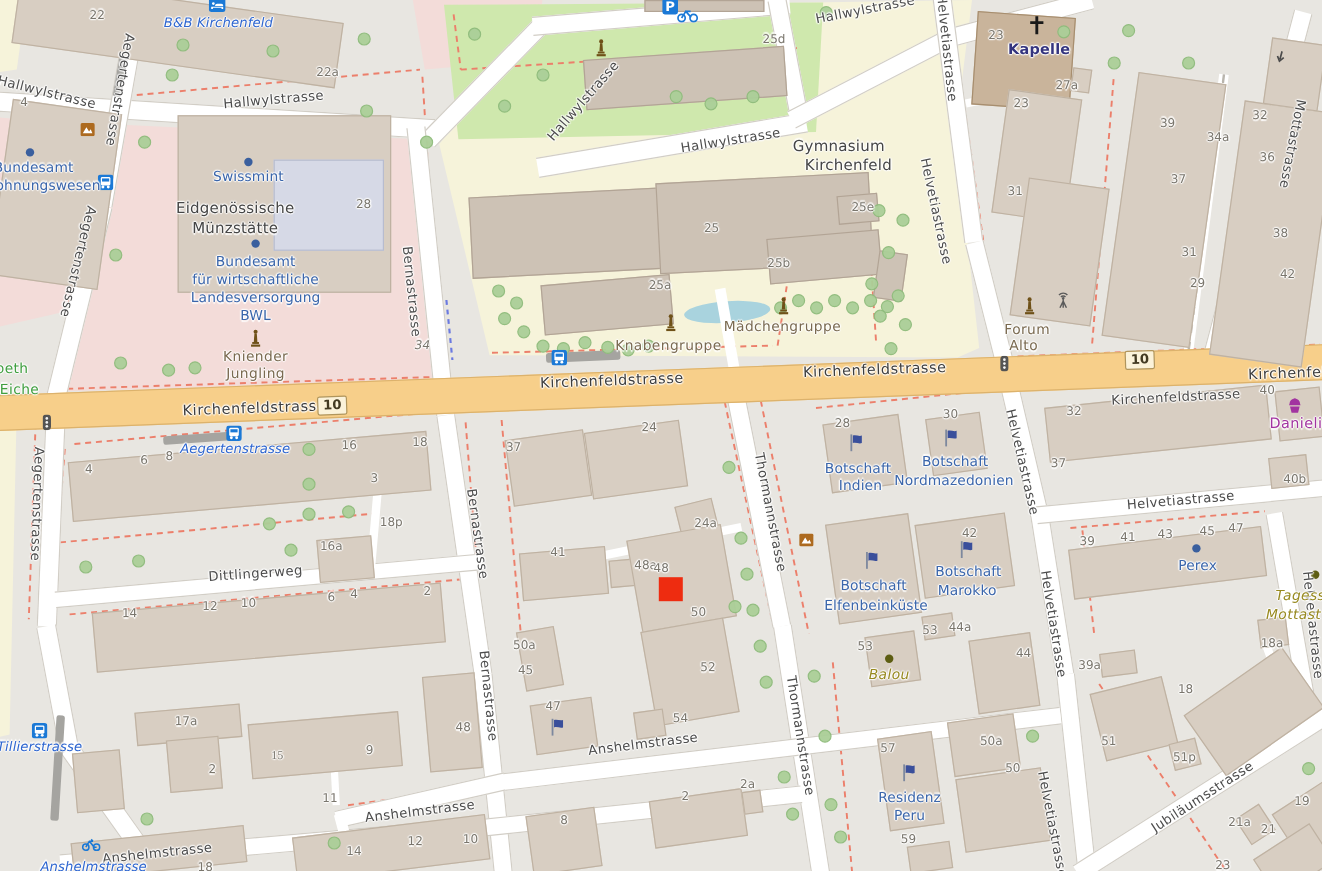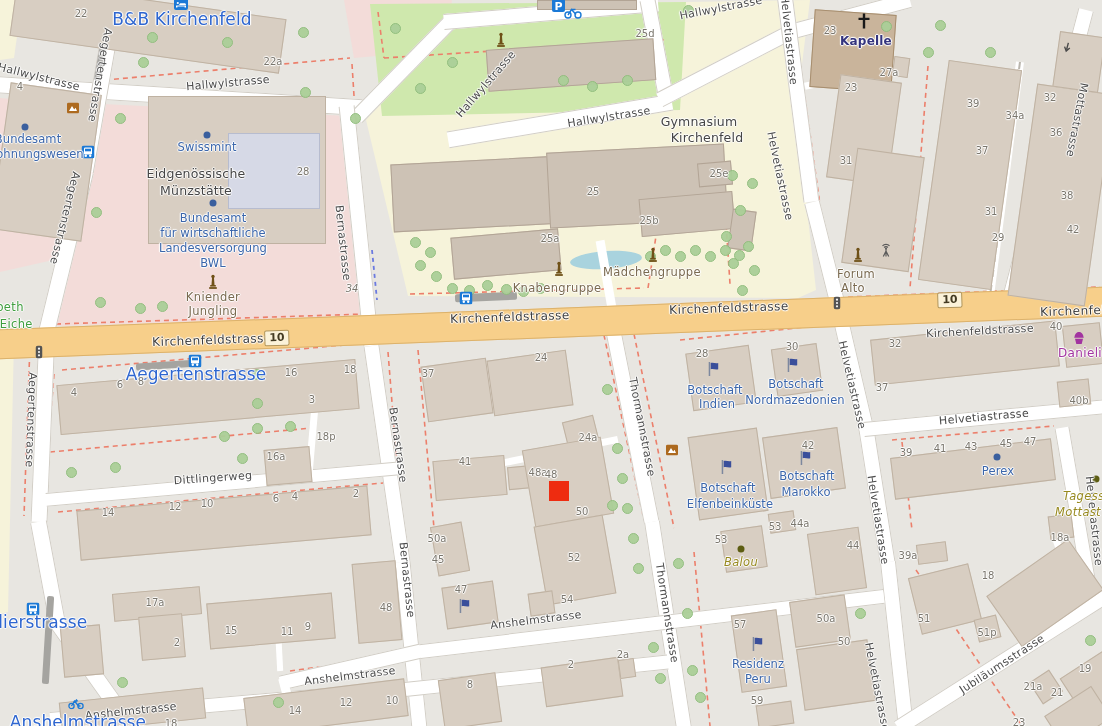--- a/index.html
+++ b/index.html
@@ -19,21 +19,21 @@
   .bld.dk{background:#cdc2b5;border-color:#b2a495;}
   .bld.br{background:#c9b49b;border-color:#a78e6f;}
   .bld.bl{background:#d6d9e6;border-color:#b7bccf;}
   .tree{position:absolute;width:9px;height:9px;border-radius:50%;background:#abcf98;border:1px solid #8fbc7c;opacity:.95;}
   .lb{position:absolute;white-space:nowrap;color:#4d4d4d;font-size:11px;letter-spacing:.35px;
       text-shadow:-1px 0 1px #fff,1px 0 1px #fff,0 -1px 1px #fff,0 1px 1px #fff,0 0 2px #fff;}
   .lb.st{color:#4c4c4c;}
   .lb.stp{color:#3e3e3e;font-size:12px;letter-spacing:.5px;}
   .lb.hn{color:#7a766d;font-size:10px;letter-spacing:0;}
   .lb.blue{color:#3b66ab;font-size:11.5px;letter-spacing:.1px;}
-  .lb.busstop{color:#2e66d0;font-size:17px;letter-spacing:.1px;}
+  .lb.busstop{color:#2e66d0;font-size:11px;letter-spacing:.1px;font-style:italic;}
   .lb.dark{color:#454545;font-size:12.5px;letter-spacing:.2px;}
   .lb.navy{color:#34347e;font-size:12px;font-weight:bold;letter-spacing:.2px;}
   .lb.brown{color:#7a6a50;font-size:11.5px;}
   .lb.green{color:#3f9e3f;font-size:11.5px;}
   .lb.olive{color:#97891f;font-size:11.5px;font-style:italic;}
   .lb.purple{color:#a234a0;font-size:12px;}
   .icon{position:absolute;line-height:0;}
   .dot{position:absolute;width:7px;height:7px;border-radius:50%;}
   .badge{position:absolute;background:#fbf2d9;border:1px solid #b0955c;border-radius:2px;
          font-size:11px;font-weight:bold;color:#433a22;padding:0 4px;line-height:14px;}
@@ -529,39 +529,39 @@
     <div class="lb hn" style="left: 326px; top: 436px; transform: translate(-50%, -50%) rotate(0deg);">18p</div>
     <div class="lb hn" style="left: 276px; top: 456px; transform: translate(-50%, -50%) rotate(0deg);">16a</div>
     <div class="lb hn" style="left: 108px; top: 512px; transform: translate(-50%, -50%) rotate(0deg);">14</div>
     <div class="lb hn" style="left: 175px; top: 506px; transform: translate(-50%, -50%) rotate(0deg);">12</div>
     <div class="lb hn" style="left: 207px; top: 503px; transform: translate(-50%, -50%) rotate(0deg);">10</div>
     <div class="lb hn" style="left: 276px; top: 498px; transform: translate(-50%, -50%) rotate(0deg);">6</div>
     <div class="lb hn" style="left: 295px; top: 496px; transform: translate(-50%, -50%) rotate(0deg);">4</div>
     <div class="lb hn" style="left: 356px; top: 493px; transform: translate(-50%, -50%) rotate(0deg);">2</div>
     <div class="lb hn" style="left: 155px; top: 602px; transform: translate(-50%, -50%) rotate(0deg);">17a</div>
     <div class="lb hn" style="left: 177px; top: 642px; transform: translate(-50%, -50%) rotate(0deg);">2</div>
-    <div class="lb hn" style="left: 231px; top: 630px; transform: translate(-50%, -50%) rotate(0deg);">15</div>
-    <div class="lb hn" style="left: 275px; top: 631px; transform: translate(-50%, -50%) rotate(0deg); margin-left: 12px;">11</div>
+    <div class="lb hn" style="left: 231px; top: 630px; transform: translate(-50%, -50%) rotate(0deg); font-family: Liberation Serif, serif;">15</div>
+    <div class="lb hn" style="left: 275px; top: 666px; transform: translate(-50%, -50%) rotate(0deg);">11</div>
     <div class="lb hn" style="left: 308px; top: 626px; transform: translate(-50%, -50%) rotate(0deg);">9</div>
     <div class="lb hn" style="left: 386px; top: 607px; transform: translate(-50%, -50%) rotate(0deg);">48</div>
     <div class="lb hn" style="left: 295px; top: 710px; transform: translate(-50%, -50%) rotate(0deg);">14</div>
     <div class="lb hn" style="left: 346px; top: 702px; transform: translate(-50%, -50%) rotate(0deg);">12</div>
     <div class="lb hn" style="left: 392px; top: 700px; transform: translate(-50%, -50%) rotate(0deg);">10</div>
     <div class="lb hn" style="left: 171px; top: 723px; transform: translate(-50%, -50%) rotate(0deg);">18</div>
     <div class="lb hn" style="left: 541px; top: 357px; transform: translate(-50%, -50%) rotate(0deg);">24</div>
     <div class="lb hn" style="left: 428px; top: 373px; transform: translate(-50%, -50%) rotate(0deg);">37</div>
     <div class="lb hn" style="left: 588px; top: 437px; transform: translate(-50%, -50%) rotate(0deg);">24a</div>
     <div class="lb hn" style="left: 465px; top: 461px; transform: translate(-50%, -50%) rotate(0deg);">41</div>
     <div class="lb hn" style="left: 538px; top: 472px; transform: translate(-50%, -50%) rotate(0deg);">48a</div>
     <div class="lb hn" style="left: 551px; top: 474px; transform: translate(-50%, -50%) rotate(0deg);">48</div>
     <div class="lb hn" style="left: 582px; top: 511px; transform: translate(-50%, -50%) rotate(0deg);">50</div>
     <div class="lb hn" style="left: 437px; top: 538px; transform: translate(-50%, -50%) rotate(0deg);">50a</div>
     <div class="lb hn" style="left: 438px; top: 559px; transform: translate(-50%, -50%) rotate(0deg);">45</div>
     <div class="lb hn" style="left: 461px; top: 589px; transform: translate(-50%, -50%) rotate(0deg);">47</div>
-    <div class="lb hn" style="left: 574px; top: 557px; transform: translate(-50%, -50%) rotate(0deg);">52</div>
+    <div class="lb hn" style="left: 590px; top: 557px; transform: translate(-50%, -50%) rotate(0deg);">52</div>
     <div class="lb hn" style="left: 567px; top: 599px; transform: translate(-50%, -50%) rotate(0deg);">54</div>
     <div class="lb hn" style="left: 571px; top: 664px; transform: translate(-50%, -50%) rotate(0deg);">2</div>
     <div class="lb hn" style="left: 623px; top: 654px; transform: translate(-50%, -50%) rotate(0deg);">2a</div>
     <div class="lb hn" style="left: 470px; top: 684px; transform: translate(-50%, -50%) rotate(0deg);">8</div>
     <div class="lb hn" style="left: 702px; top: 353px; transform: translate(-50%, -50%) rotate(0deg);">28</div>
     <div class="lb hn" style="left: 792px; top: 346px; transform: translate(-50%, -50%) rotate(0deg);">30</div>
     <div class="lb hn" style="left: 808px; top: 445px; transform: translate(-50%, -50%) rotate(0deg);">42</div>
     <div class="lb hn" style="left: 721px; top: 539px; transform: translate(-50%, -50%) rotate(0deg);">53</div>
     <div class="lb hn" style="left: 775px; top: 526px; transform: translate(-50%, -50%) rotate(0deg);">53</div>
     <div class="lb hn" style="left: 800px; top: 523px; transform: translate(-50%, -50%) rotate(0deg);">44a</div>

